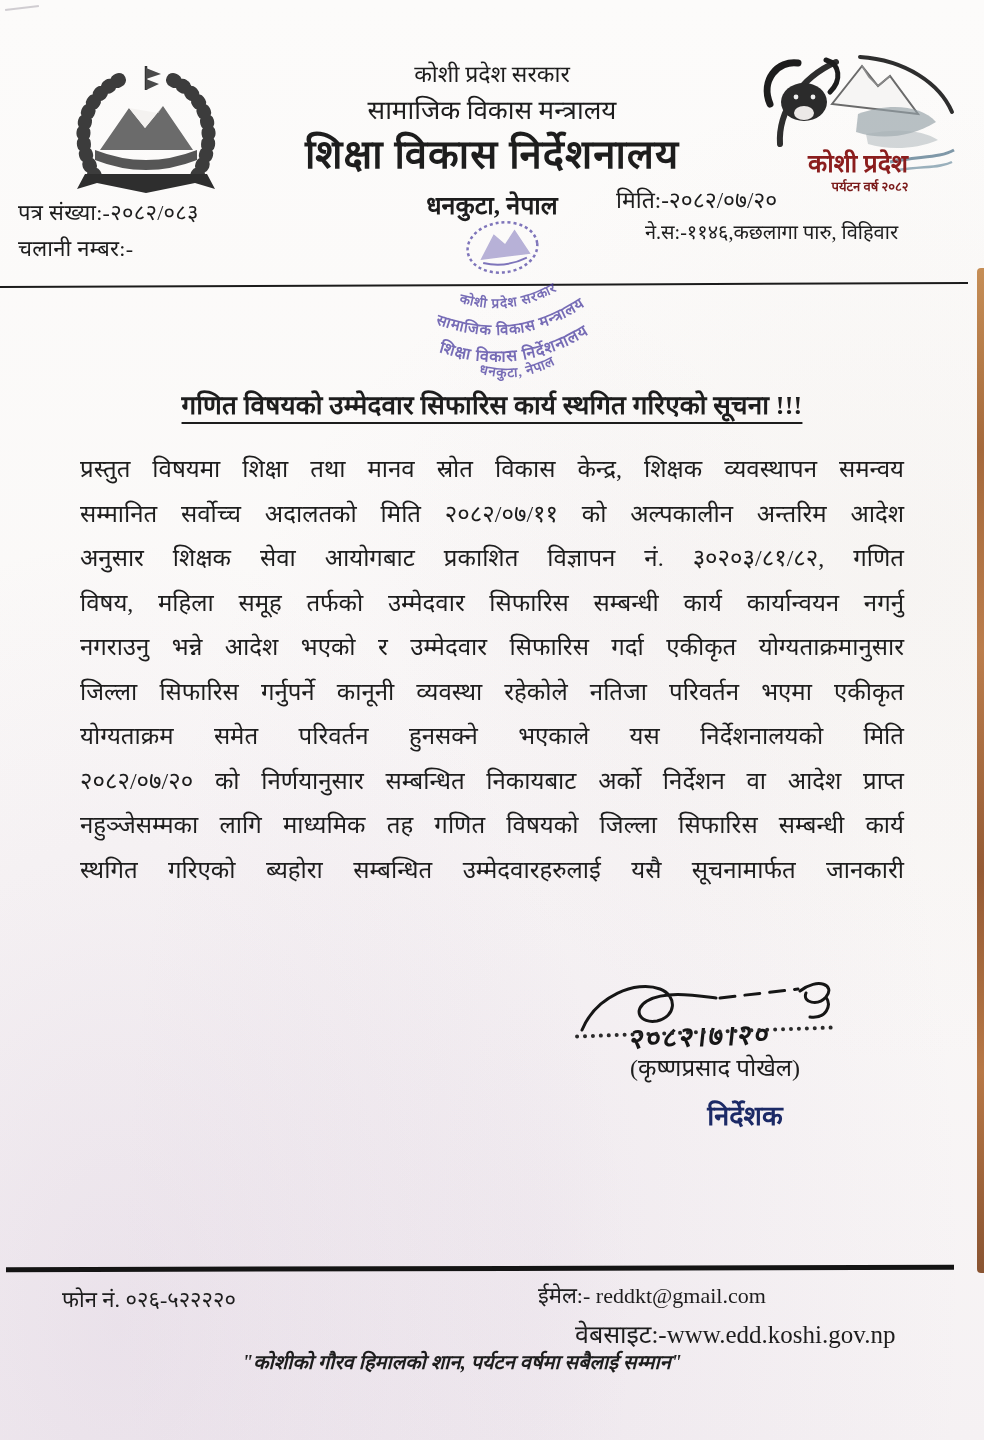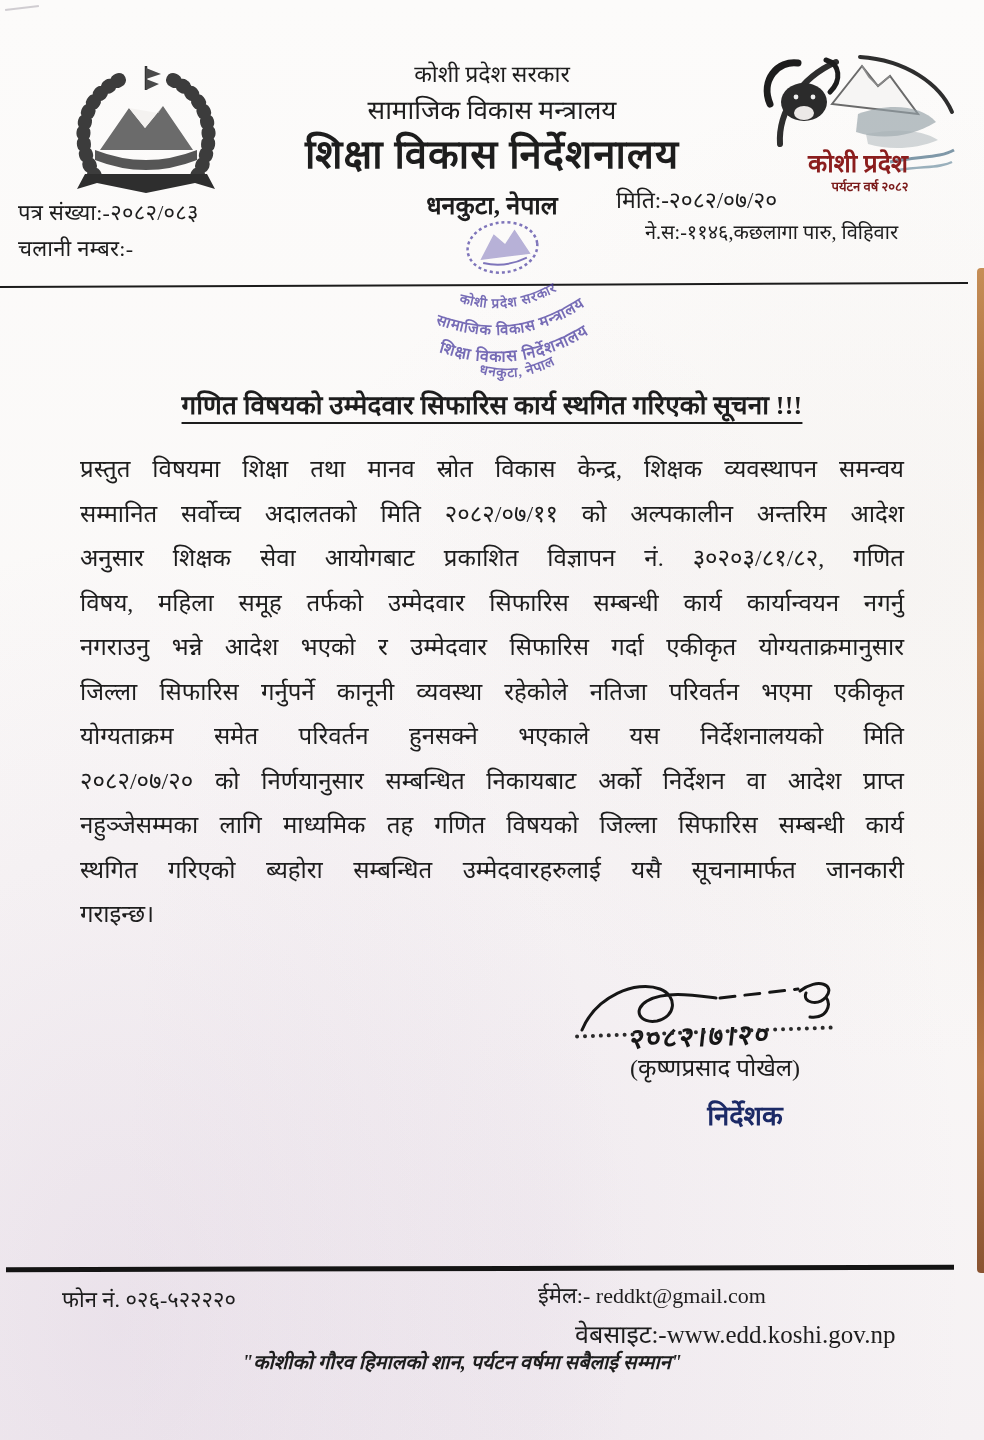--- a/index.html
+++ b/index.html
@@ -126,21 +126,20 @@
     <div class="bline">प्रस्तुत विषयमा शिक्षा तथा मानव स्रोत विकास केन्द्र, शिक्षक व्यवस्थापन समन्वय</div>
     <div class="bline">सम्मानित सर्वोच्च अदालतको मिति २०८२/०७/११ को अल्पकालीन अन्तरिम आदेश</div>
     <div class="bline">अनुसार शिक्षक सेवा आयोगबाट प्रकाशित विज्ञापन नं. ३०२०३/८१/८२, गणित</div>
     <div class="bline">विषय, महिला समूह तर्फको उम्मेदवार सिफारिस सम्बन्धी कार्य कार्यान्वयन नगर्नु</div>
     <div class="bline">नगराउनु भन्ने आदेश भएको र उम्मेदवार सिफारिस गर्दा एकीकृत योग्यताक्रमानुसार</div>
     <div class="bline">जिल्ला सिफारिस गर्नुपर्ने कानूनी व्यवस्था रहेकोले नतिजा परिवर्तन भएमा एकीकृत</div>
     <div class="bline">योग्यताक्रम समेत परिवर्तन हुनसक्ने भएकाले यस निर्देशनालयको मिति</div>
     <div class="bline">२०८२/०७/२० को निर्णयानुसार सम्बन्धित निकायबाट अर्को निर्देशन वा आदेश प्राप्त</div>
     <div class="bline">नहुञ्जेसम्मका लागि माध्यमिक तह गणित विषयको जिल्ला सिफारिस सम्बन्धी कार्य</div>
     <div class="bline">स्थगित गरिएको ब्यहोरा सम्बन्धित उम्मेदवारहरुलाई यसै सूचनामार्फत जानकारी</div>
-    <div class="bline last">गराइन्छ।</div>
   </div>
 
   <svg class="abs" style="left:570px;top:972px;" width="285" height="78" viewBox="0 0 285 78">
     <path d="M12,58 C26,24 66,8 90,17 C108,24 106,45 87,49 C70,52 62,38 77,29 C95,19 122,23 146,26" stroke="#161616" stroke-width="3" fill="none" stroke-linecap="round"></path>
     <path d="M150,26 L228,17" stroke="#161616" stroke-width="3" stroke-dasharray="15 10" fill="none" stroke-linecap="round"></path>
     <path d="M230,19 C248,5 266,13 256,25 C248,34 232,31 236,21 M256,25 C262,34 256,47 240,45" stroke="#161616" stroke-width="3" fill="none" stroke-linecap="round"></path>
   </svg>
   <div class="abs hand-date">२०८२।७।२०</div>
   <div class="abs dotline"></div>
   <div class="abs sig-name">(कृष्णप्रसाद पोखेल)</div>

